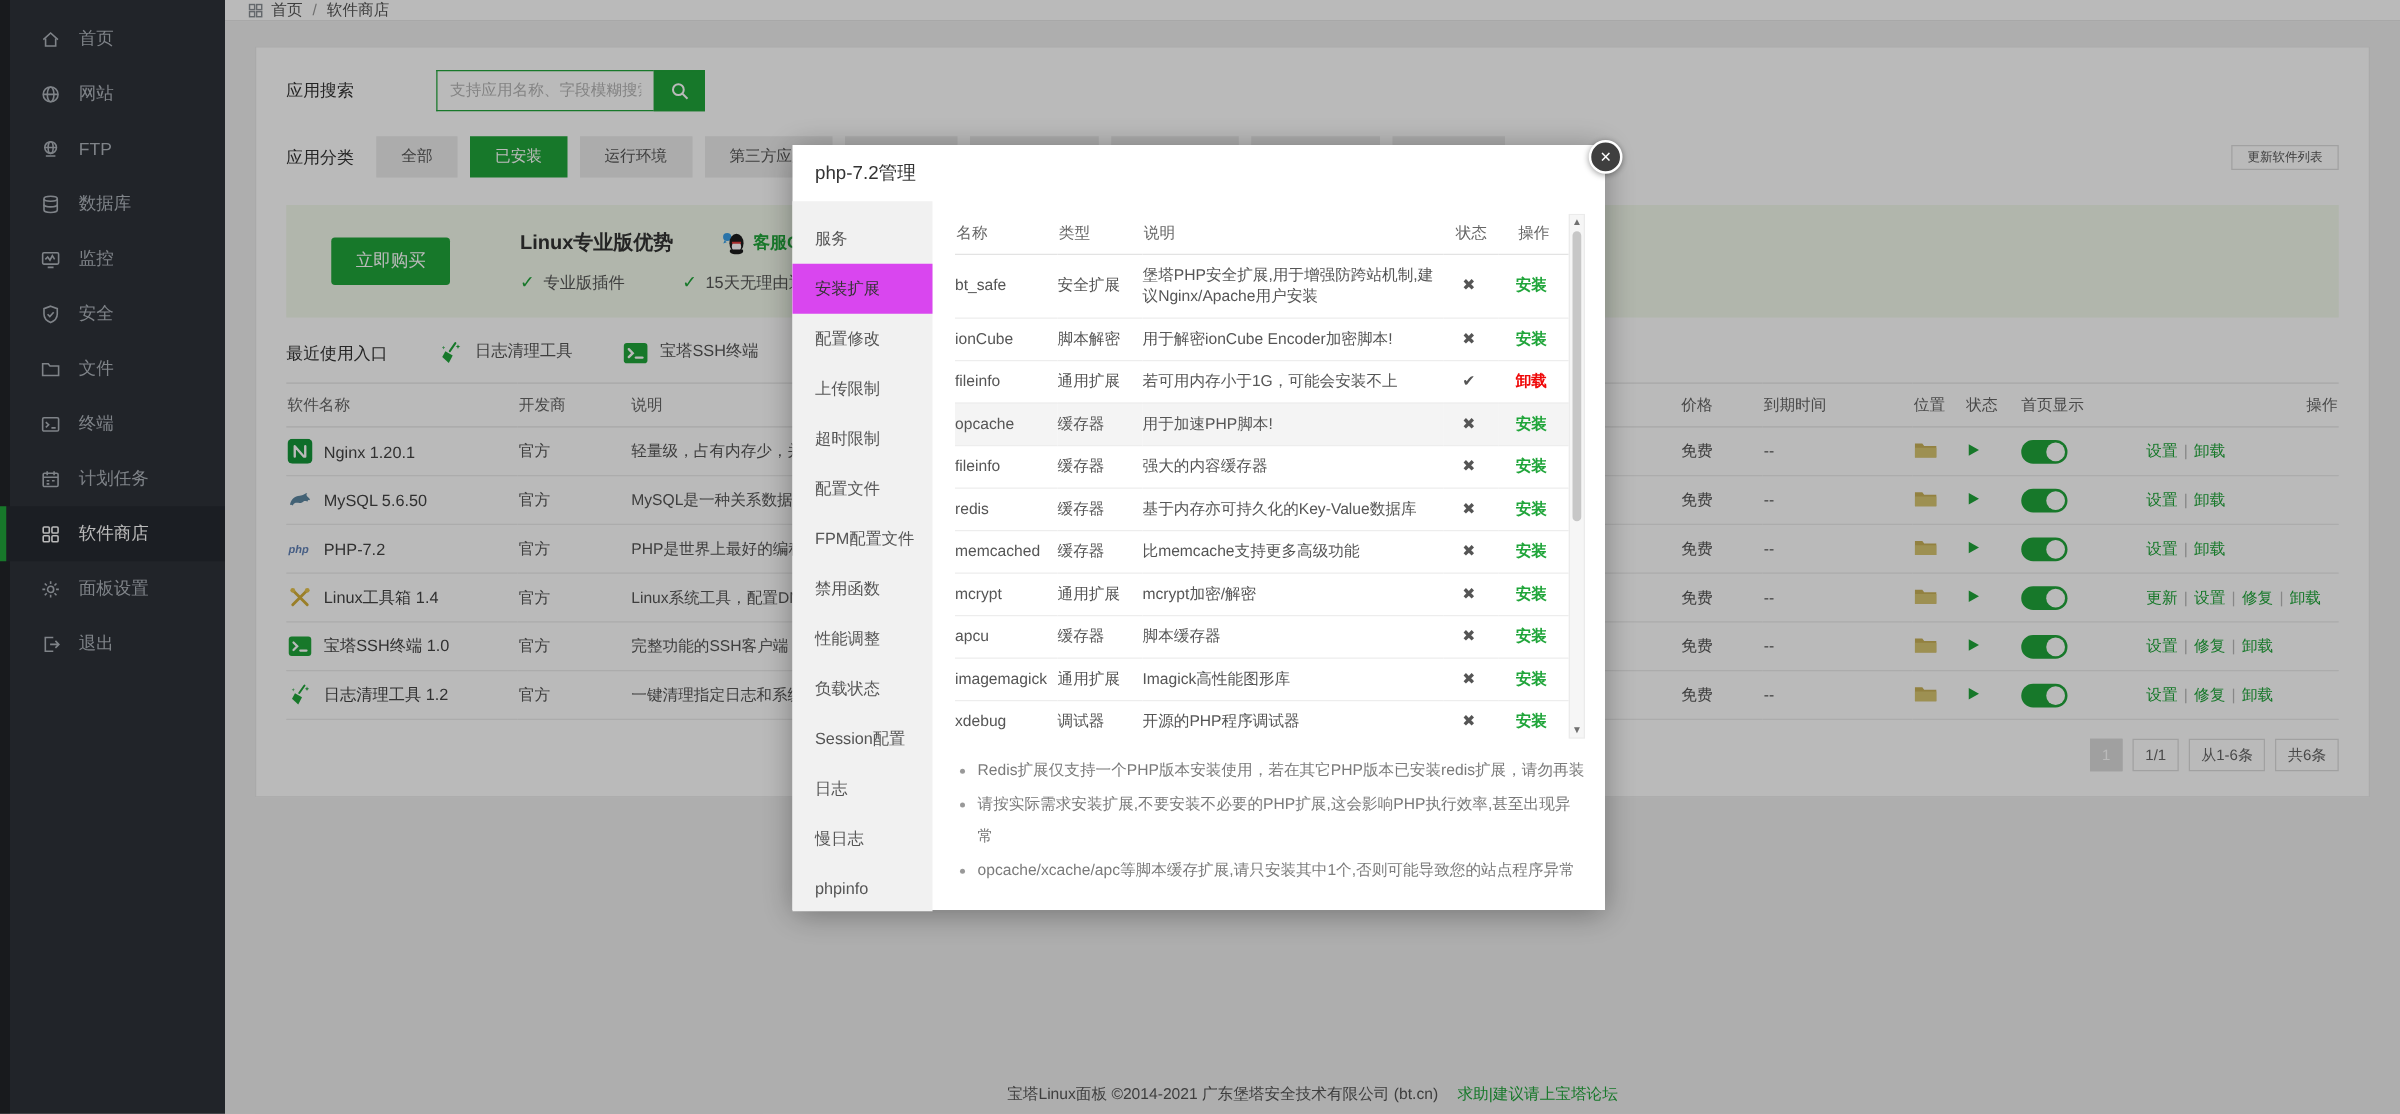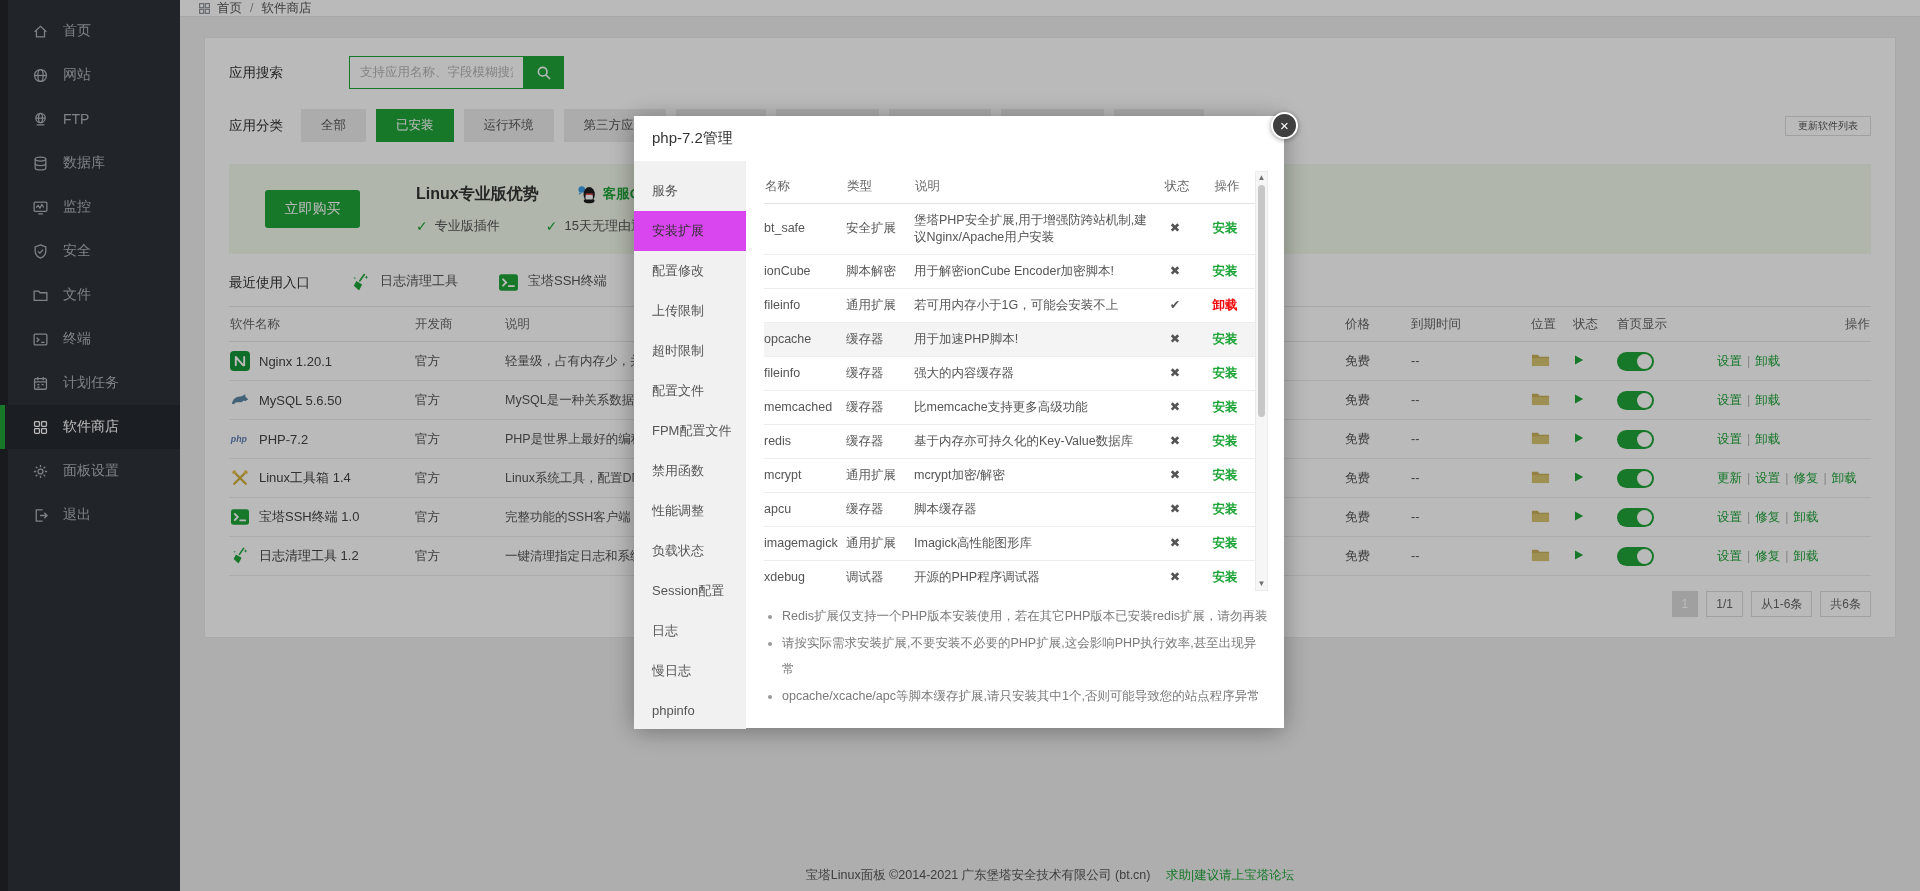--- a/index.html
+++ b/index.html
@@ -658,30 +658,30 @@
                 <td class="op"><span class="op-install">安装</span></td>
               </tr>
               <tr>
                 <td>fileinfo</td>
                 <td>缓存器</td>
                 <td>强大的内容缓存器</td>
                 <td class="st">✖</td>
                 <td class="op"><span class="op-install">安装</span></td>
               </tr>
               <tr>
+                <td>redis</td>
+                <td>缓存器</td>
+                <td>基于内存亦可持久化的Key-Value数据库</td>
+                <td class="st">✖</td>
+                <td class="op"><span class="op-install">安装</span></td>
+              </tr>
+              <tr>
                 <td>memcached</td>
                 <td>缓存器</td>
                 <td>比memcache支持更多高级功能</td>
-                <td class="st">✖</td>
-                <td class="op"><span class="op-install">安装</span></td>
-              </tr>
-              <tr>
-                <td>redis</td>
-                <td>缓存器</td>
-                <td>基于内存亦可持久化的Key-Value数据库</td>
                 <td class="st">✖</td>
                 <td class="op"><span class="op-install">安装</span></td>
               </tr>
               <tr>
                 <td>mcrypt</td>
                 <td>通用扩展</td>
                 <td>mcrypt加密/解密</td>
                 <td class="st">✖</td>
                 <td class="op"><span class="op-install">安装</span></td>
               </tr>

